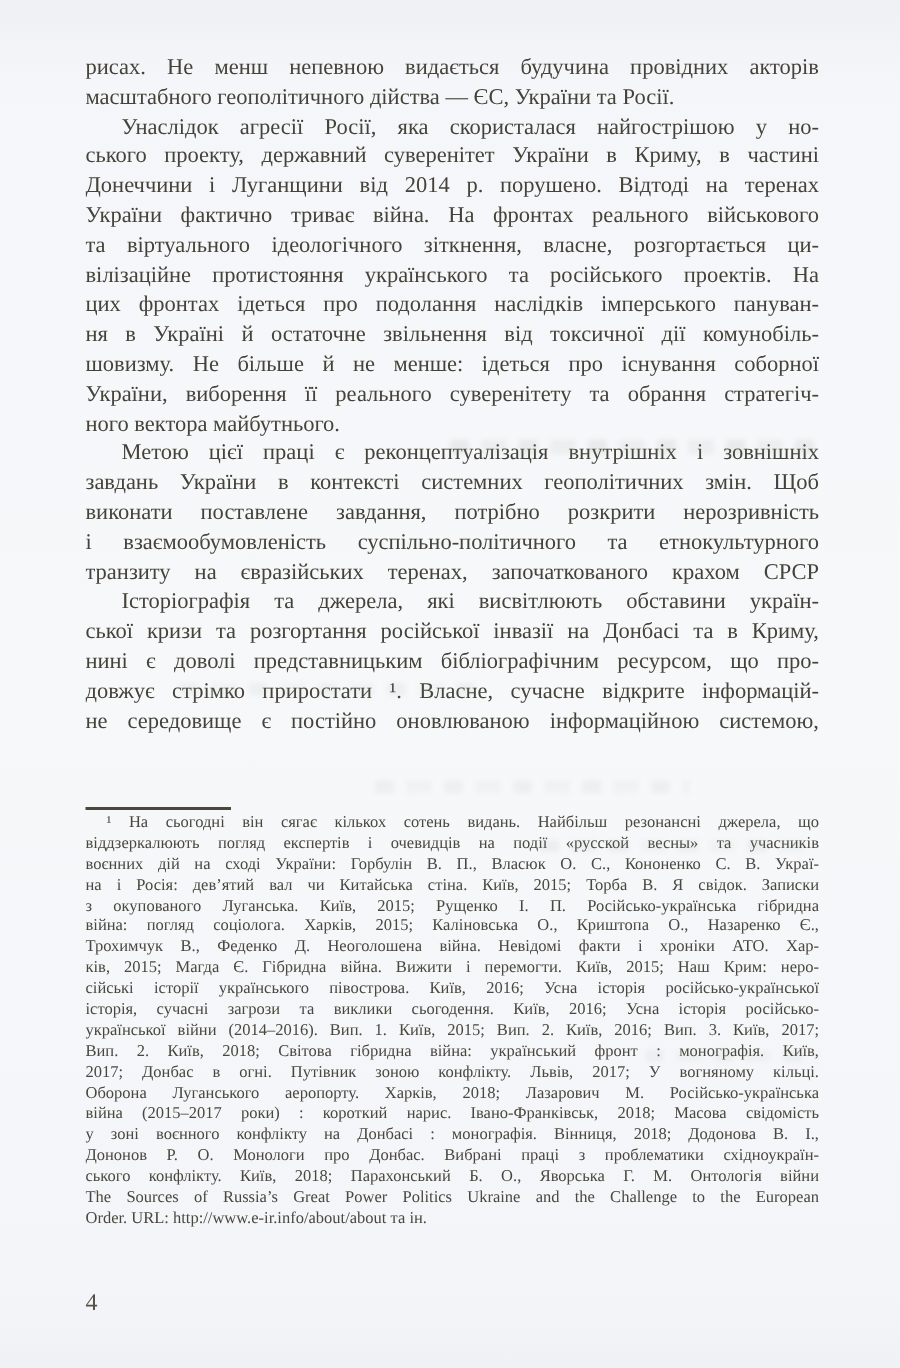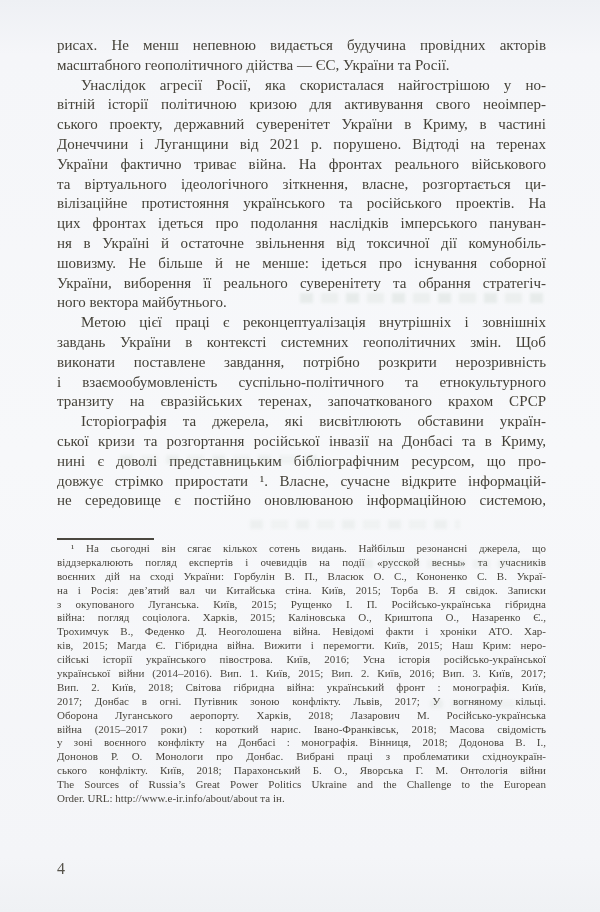--- a/index.html
+++ b/index.html
@@ -93,23 +93,22 @@
 </style>
 </head>
 <body>
 
 <div class="page">
 
   <div class="body-text">
       <div class="main-line line">рисах. Не менш непевною видається будучина провідних акторів</div>
       <div class="main-line line para-end">масштабного геополітичного дійства — ЄС, України та Росії.</div>
       <div class="main-line line indent">Унаслідок агресії Росії, яка скористалася найгострішою у но-</div>
-      <div class="main-line line">вітній історії політичною кризою для активування свого неоімпер-</div>
       <div class="main-line line">ського проекту, державний суверенітет України в Криму, в частині</div>
-      <div class="main-line line">Донеччини і Луганщини від 2021 р. порушено. Відтоді на теренах</div>
+      <div class="main-line line">Донеччини і Луганщини від 2014 р. порушено. Відтоді на теренах</div>
       <div class="main-line line">України фактично триває війна. На фронтах реального військового</div>
       <div class="main-line line">та віртуального ідеологічного зіткнення, власне, розгортається ци-</div>
       <div class="main-line line">вілізаційне протистояння українського та російського проектів. На</div>
       <div class="main-line line">цих фронтах ідеться про подолання наслідків імперського пануван-</div>
       <div class="main-line line">ня в Україні й остаточне звільнення від токсичної дії комунобіль-</div>
       <div class="main-line line">шовизму. Не більше й не менше: ідеться про існування соборної</div>
       <div class="main-line line">України, виборення її реального суверенітету та обрання стратегіч-</div>
       <div class="main-line line para-end">ного вектора майбутнього.</div>
       <div class="main-line line indent">Метою цієї праці є реконцептуалізація внутрішніх і зовнішніх</div>
       <div class="main-line line">завдань України в контексті системних геополітичних змін. Щоб</div>
@@ -128,20 +127,21 @@
   <div class="footnote">
       <div class="fn-line line indent">¹ На сьогодні він сягає кількох сотень видань. Найбільш резонансні джерела, що</div>
       <div class="fn-line line">віддзеркалюють погляд експертів і очевидців на події «русской весны» та учасників</div>
       <div class="fn-line line">воєнних дій на сході України: Горбулін В. П., Власюк О. С., Кононенко С. В. Украї-</div>
       <div class="fn-line line">на і Росія: дев’ятий вал чи Китайська стіна. Київ, 2015; Торба В. Я свідок. Записки</div>
       <div class="fn-line line">з окупованого Луганська. Київ, 2015; Рущенко І. П. Російсько-українська гібридна</div>
       <div class="fn-line line">війна: погляд соціолога. Харків, 2015; Каліновська О., Криштопа О., Назаренко Є.,</div>
       <div class="fn-line line">Трохимчук В., Феденко Д. Неоголошена війна. Невідомі факти і хроніки АТО. Хар-</div>
       <div class="fn-line line">ків, 2015; Магда Є. Гібридна війна. Вижити і перемогти. Київ, 2015; Наш Крим: неро-</div>
       <div class="fn-line line">сійські історії українського півострова. Київ, 2016; Усна історія російсько-української</div>
+      <div class="fn-line line">історія, сучасні загрози та виклики сьогодення. Київ, 2016; Усна історія російсько-</div>
       <div class="fn-line line">української війни (2014–2016). Вип. 1. Київ, 2015; Вип. 2. Київ, 2016; Вип. 3. Київ, 2017;</div>
       <div class="fn-line line">Вип. 2. Київ, 2018; Світова гібридна війна: український фронт : монографія. Київ,</div>
       <div class="fn-line line">2017; Донбас в огні. Путівник зоною конфлікту. Львів, 2017; У вогняному кільці.</div>
       <div class="fn-line line">Оборона Луганського аеропорту. Харків, 2018; Лазарович М. Російсько-українська</div>
       <div class="fn-line line">війна (2015–2017 роки) : короткий нарис. Івано-Франківськ, 2018; Масова свідомість</div>
       <div class="fn-line line">у зоні воєнного конфлікту на Донбасі : монографія. Вінниця, 2018; Додонова В. І.,</div>
       <div class="fn-line line">Дононов Р. О. Монологи про Донбас. Вибрані праці з проблематики східноукраїн-</div>
       <div class="fn-line line">ського конфлікту. Київ, 2018; Парахонський Б. О., Яворська Г. М. Онтологія війни</div>
       <div class="fn-line line">The Sources of Russia’s Great Power Politics Ukraine and the Challenge to the European</div>
       <div class="fn-line line para-end">Order. URL: http://www.e-ir.info/about/about та ін.</div>

